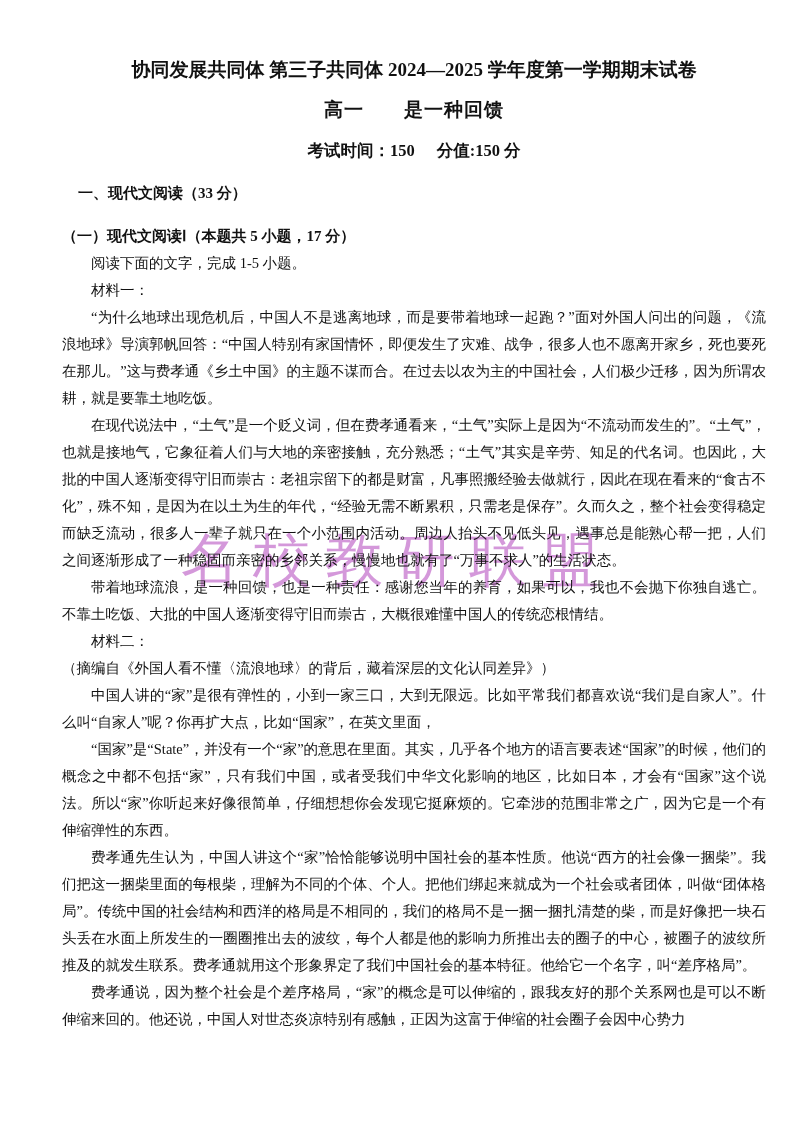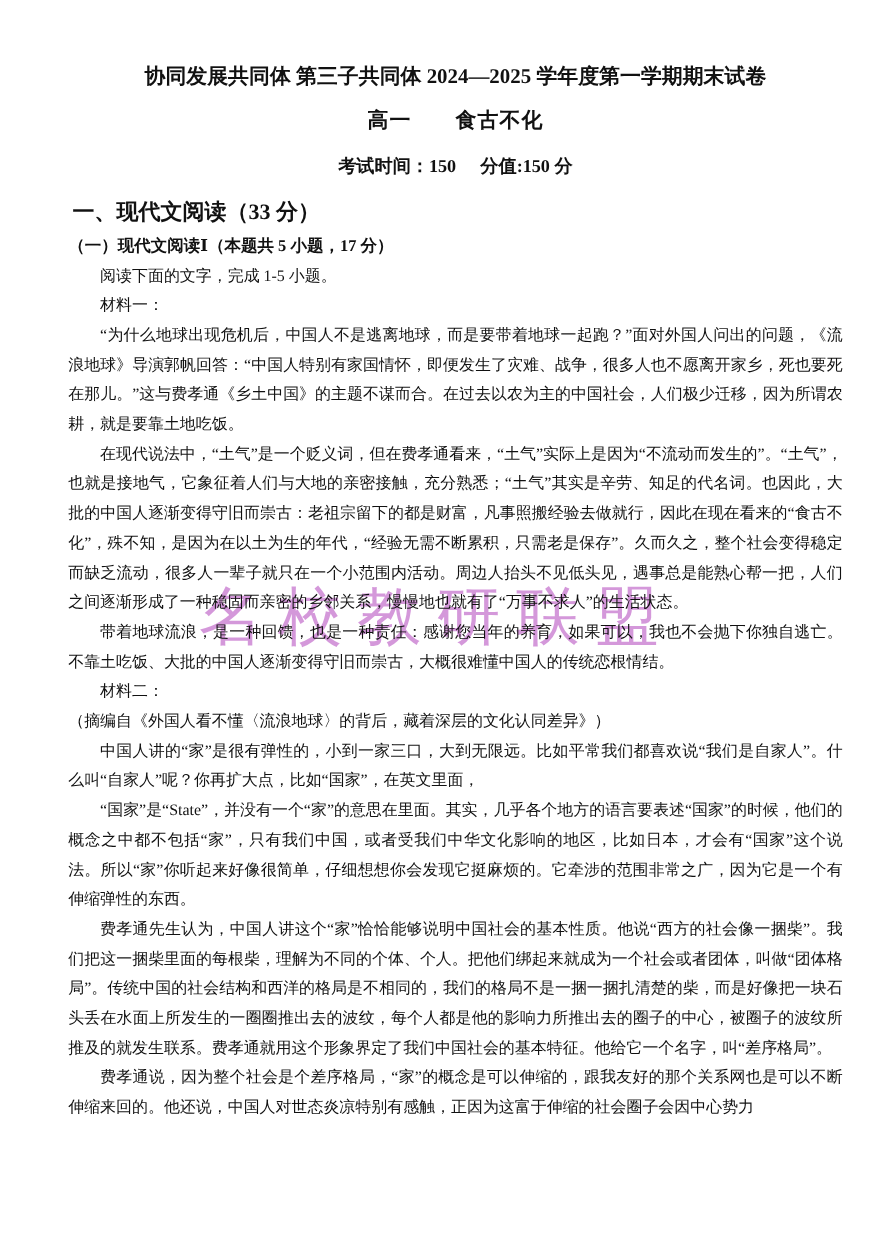--- a/index.html
+++ b/index.html
@@ -25,20 +25,21 @@
       opacity: 0.45;
       white-space: nowrap;
       z-index: 0;
       font-family: "DejaVu Serif", serif;
       user-select: none;
     }
     .content {
       position: relative;
       z-index: 1;
       padding: 56px 28px 0 62px;
+      font-family: Liberation Serif, serif;
     }
     .title {
       font-size: 19px;
       font-weight: bold;
       text-align: center;
       margin: 0 0 12px 0;
       line-height: 28px;
     }
     .subtitle {
       font-size: 19px;
@@ -52,24 +53,24 @@
       display: flex;
       justify-content: center;
       gap: 22px;
       font-size: 16.5px;
       font-weight: bold;
       margin: 0 0 16px 0;
       line-height: 26px;
       align-items: center;
     }
     .sec-heading {
-      font-size: 20px;
+      font-size: 15px;
       font-weight: bold;
       line-height: 27px;
-      margin: 4px;
+      margin: 16px;
     }
     .sub-heading {
       font-size: 15px;
       font-weight: bold;
       line-height: 27px;
       margin: 0;
     }
     p.body {
       font-size: 14.5px;
       line-height: 27px;
@@ -87,21 +88,21 @@
 <body>
 
 <div class="page">
 
   <div class="watermark">名校教研联盟</div>
 
   <div class="content">
 
     <h1 class="title">协同发展共同体 第三子共同体 2024—2025 学年度第一学期期末试卷</h1>
 
-    <h2 class="subtitle">高一　　食古不化</h2>
+    <h2 class="subtitle">高一　　是一种回馈</h2>
 
     <div class="exam-info">
       <span>考试时间：150</span>
       <span>分值:150 分</span>
     </div>
 
     <div class="sec-heading">一、现代文阅读（33 分）</div>
 
     <div class="sub-heading">（一）现代文阅读Ⅰ（本题共 5 小题，17 分）</div>
 

